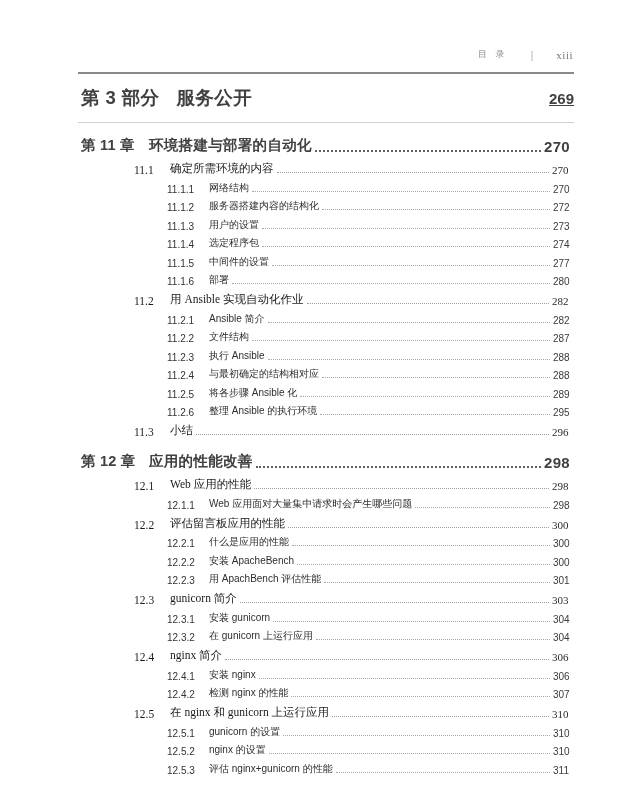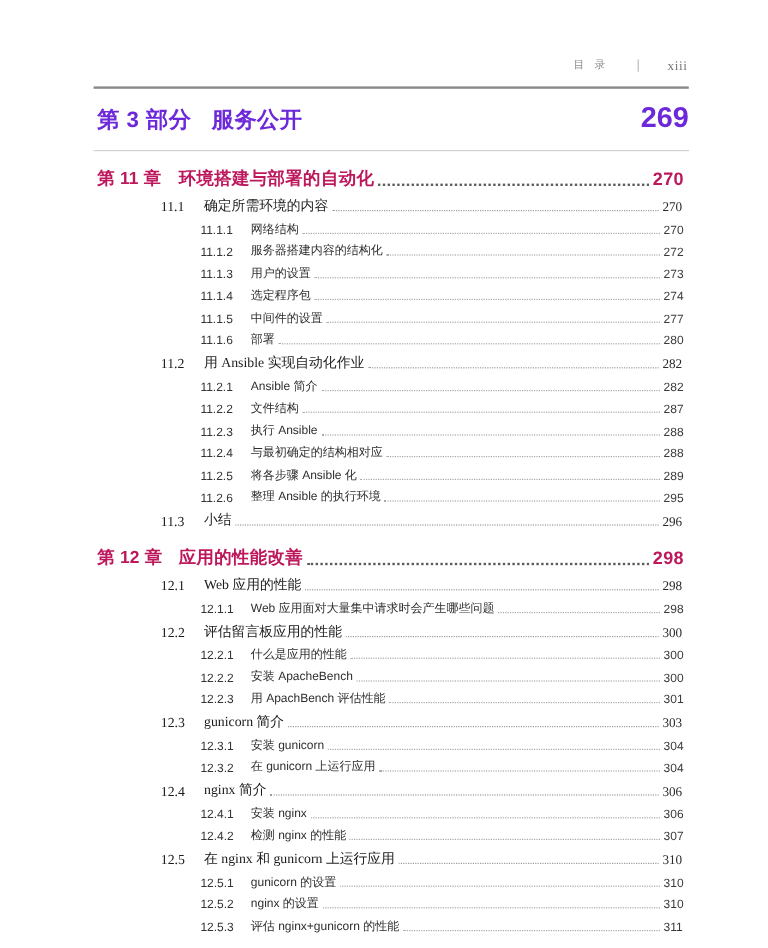--- a/index.html
+++ b/index.html
@@ -68,30 +68,31 @@
 
   
   .part-row {
     display: flex;
     align-items: baseline;
     justify-content: space-between;
     padding: 11px 0 12px 3px;
     font-weight: bold;
     font-size: 18.5px;
     letter-spacing: 0.4px;
-    color: #6d28d9;
+    color: #404040;
   }
   .part-row .part-label { white-space: pre; }
   .part-row .part-title {
     flex: 1;
     margin-left: 17px;
   }
   .part-row .part-page {
-    font-size: 24px;
+    font-size: 15px;
     letter-spacing: 0;
+    text-decoration: underline;
   }
 
   
   .row {
     display: flex;
     align-items: flex-end;
     white-space: nowrap;
   }
   .row .num { flex: none; }
   .row .title { flex: none; }
@@ -113,21 +114,21 @@
   }
   .row .page {
     flex: none;
     text-align: left;
   }
 
   
   .row.chapter {
     font-weight: bold;
     font-size: 14.5px;
-    color: #be185d;
+    color: #404040;
     padding: 13px 0 2px 3px;
     letter-spacing: 0.3px;
   }
   .row.chapter .num {
     width: 66px;
     letter-spacing: 0.2px;
   }
   .row.chapter .title { margin-left: 2px; }
   .row.chapter .leader::after {
     border-bottom: 2px dotted #5e5e5e;

